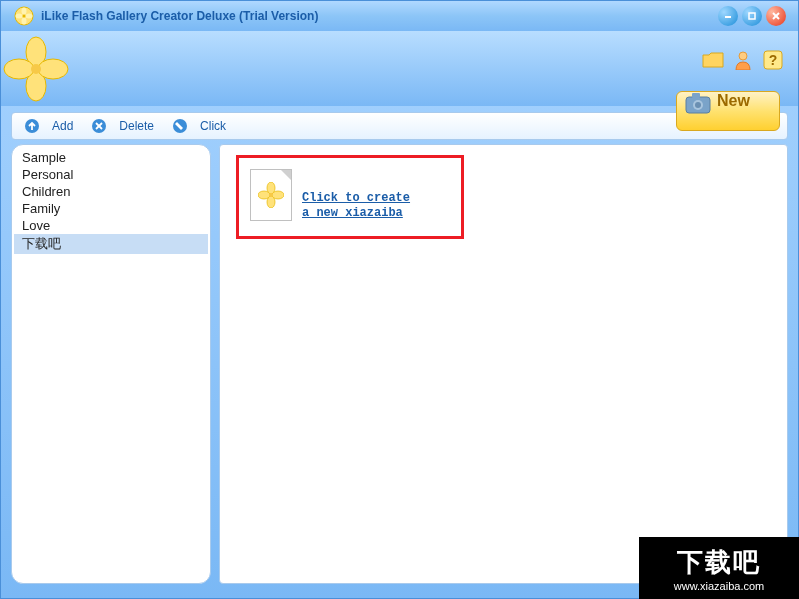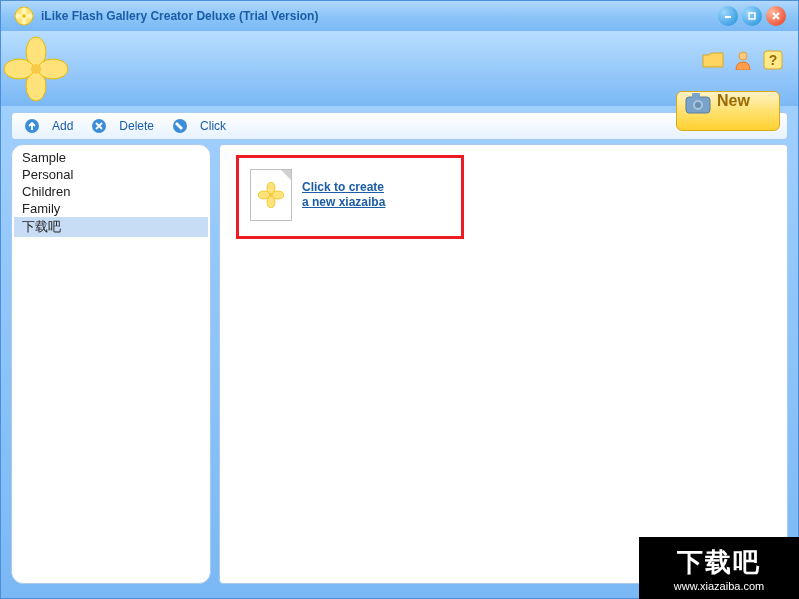--- a/index.html
+++ b/index.html
@@ -188,23 +188,24 @@
   top: 10px;
   width: 228px;
   height: 84px;
   border: 3px solid #ed1c24;
 }
 .create-slideshow {
   position: absolute;
   left: 30px;
   top: 24px;
   display: flex;
-  align-items: center;
+  align-items: flex-end;
   gap: 10px;
   cursor: pointer;
+  font-family: Liberation Mono, monospace;
 }
 .create-icon {
   width: 42px;
   height: 52px;
   background: #fff;
   border: 1px solid #c0c0c0;
   position: relative;
   display: flex;
   align-items: center;
   justify-content: center;
@@ -362,20 +363,21 @@
       <span class="tb-label">Click</span>
     </div>
   </div>
 
   <div class="body-area">
     <div class="sidebar" id="sidebar">
         <div class="sidebar-item">Sample</div>
         <div class="sidebar-item">Personal</div>
         <div class="sidebar-item">Children</div>
         <div class="sidebar-item">Family</div>
+        <div class="sidebar-item">Love</div>
         <div class="sidebar-item selected">下载吧</div>
       </div>
     <div class="content">
       <div class="red-box"></div>
       <div class="create-slideshow">
         <div class="create-icon">
           <div class="fold"></div>
           <svg width="26" height="26" viewBox="0 0 26 26">
             <g fill="#ffe27a" stroke="#e6b800" stroke-width="0.7">
               <ellipse cx="13" cy="6" rx="4" ry="6"></ellipse>

